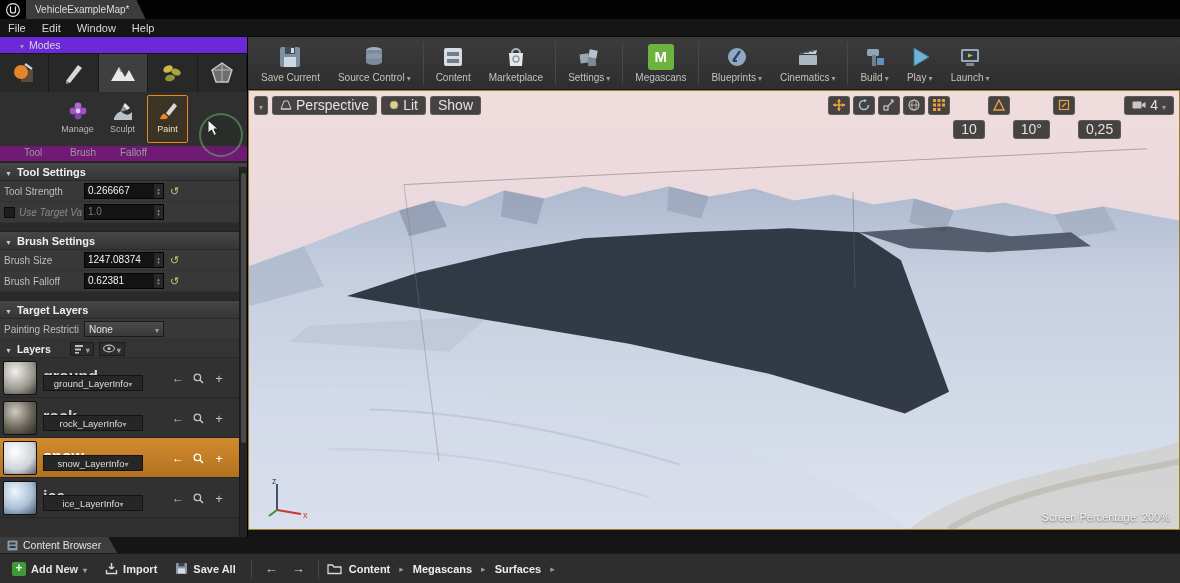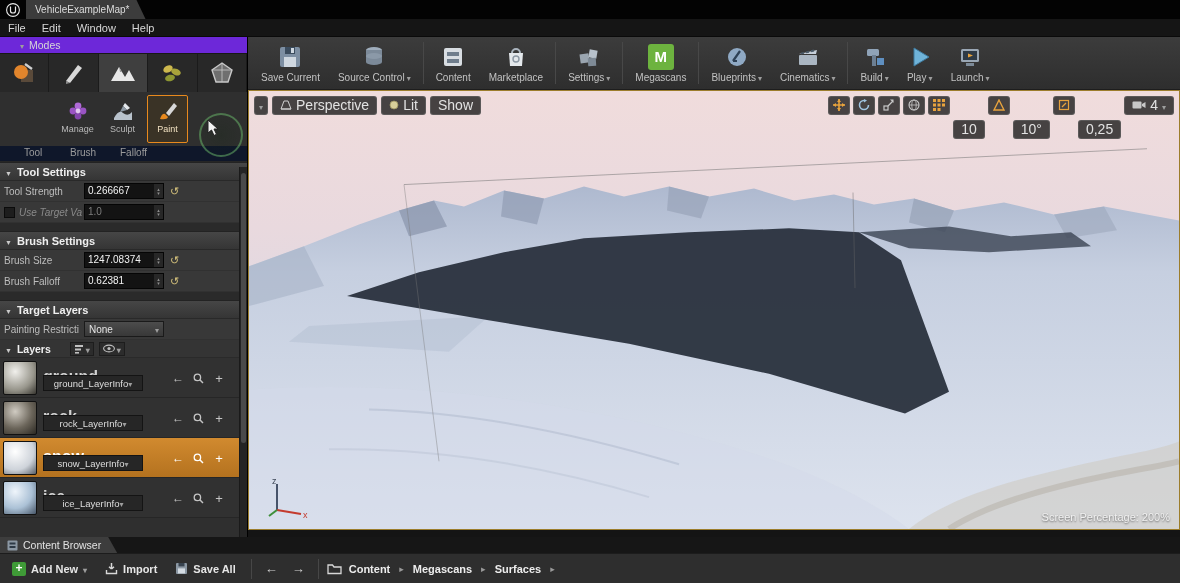--- a/index.html
+++ b/index.html
@@ -28,21 +28,21 @@
   .left-panel{position:absolute;left:0;top:37px;width:248px;height:500px;background:#2f2f2f;border-right:1px solid #000;}
   .modes-header{height:17px;background:#6d28d9;border-bottom:1px solid #181818;display:flex;align-items:center;gap:5px;padding:0 20px;color:#d6d6d6;font-size:10.5px;}
   .mode-tabs{display:flex;height:38px;background:#262626;}
   .mode-tab{flex:1;display:flex;align-items:center;justify-content:center;border-right:1px solid #1b1b1b;background:#282828;cursor:default;}
   .mode-tab.sel{background:#3f3f3f;}
   .submode-row{height:54px;position:relative;background:#2f2f2f;}
   .submode-btn{position:absolute;top:3px;width:41px;height:48px;display:flex;flex-direction:column;align-items:center;justify-content:flex-start;gap:1px;padding-top:3px;border:1px solid transparent;border-radius:2px;}
   .submode-btn .sm-label{font-size:9px;color:#b9b9b9;}
   .submode-btn.sel{border-color:#e8891d;background:#3a3326;}
   .submode-btn.sel .sm-label{color:#f0e0c0;}
-  .selector-row{height:16px;position:relative;background:#0f172a;border-bottom:1px solid #262626;}
+  .selector-row{height:16px;position:relative;background:#701a75;border-bottom:1px solid #262626;}
   .selector-row span{position:absolute;top:1px;font-size:10px;color:#9b9b9b;}
 
   .sec-header{height:19px;background:linear-gradient(#464646,#353535);border-top:1px solid #232323;border-bottom:1px solid #292929;display:flex;align-items:center;gap:5px;padding:0 5px;color:#efefef;font-weight:bold;font-size:11px;}
   .sec-caret::after{content:"▼";font-size:7px;color:#cacaca;}
   .sec-gap{height:8px;background:#2a2a2a;}
   .prop-row{height:21px;display:flex;align-items:center;padding:0 4px;background:#383838;border-bottom:1px solid #313131;}
   .prop-label{width:80px;font-size:10px;color:#bdbdbd;overflow:hidden;white-space:nowrap;}
   .prop-label.dim{color:#8a8a8a;font-style:italic;}
   .num-input{display:flex;width:80px;height:16px;background:#131313;border:1px solid #050505;align-items:stretch;}
   .num-input .val{flex:1;padding:0 3px;color:#f2f2f2;font-size:10px;line-height:14px;overflow:hidden;white-space:nowrap;}

